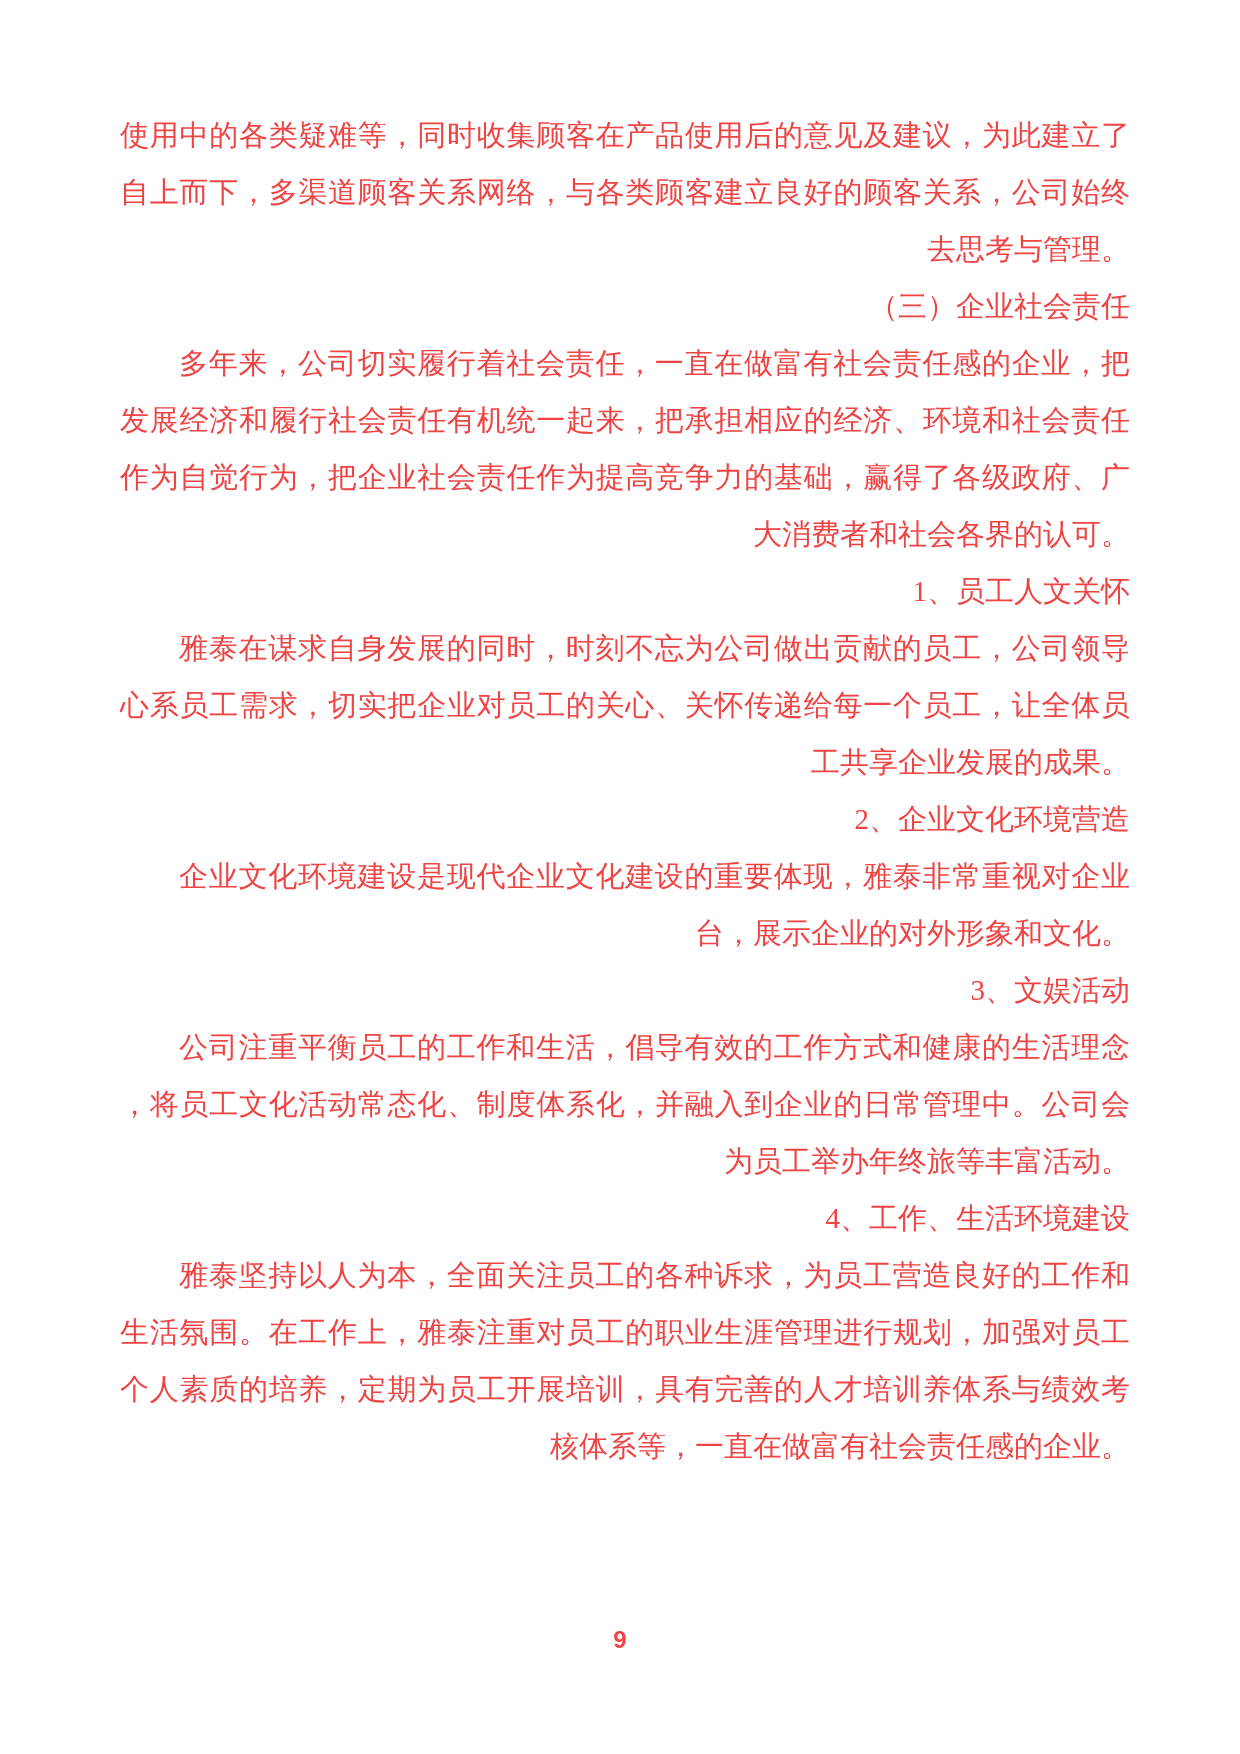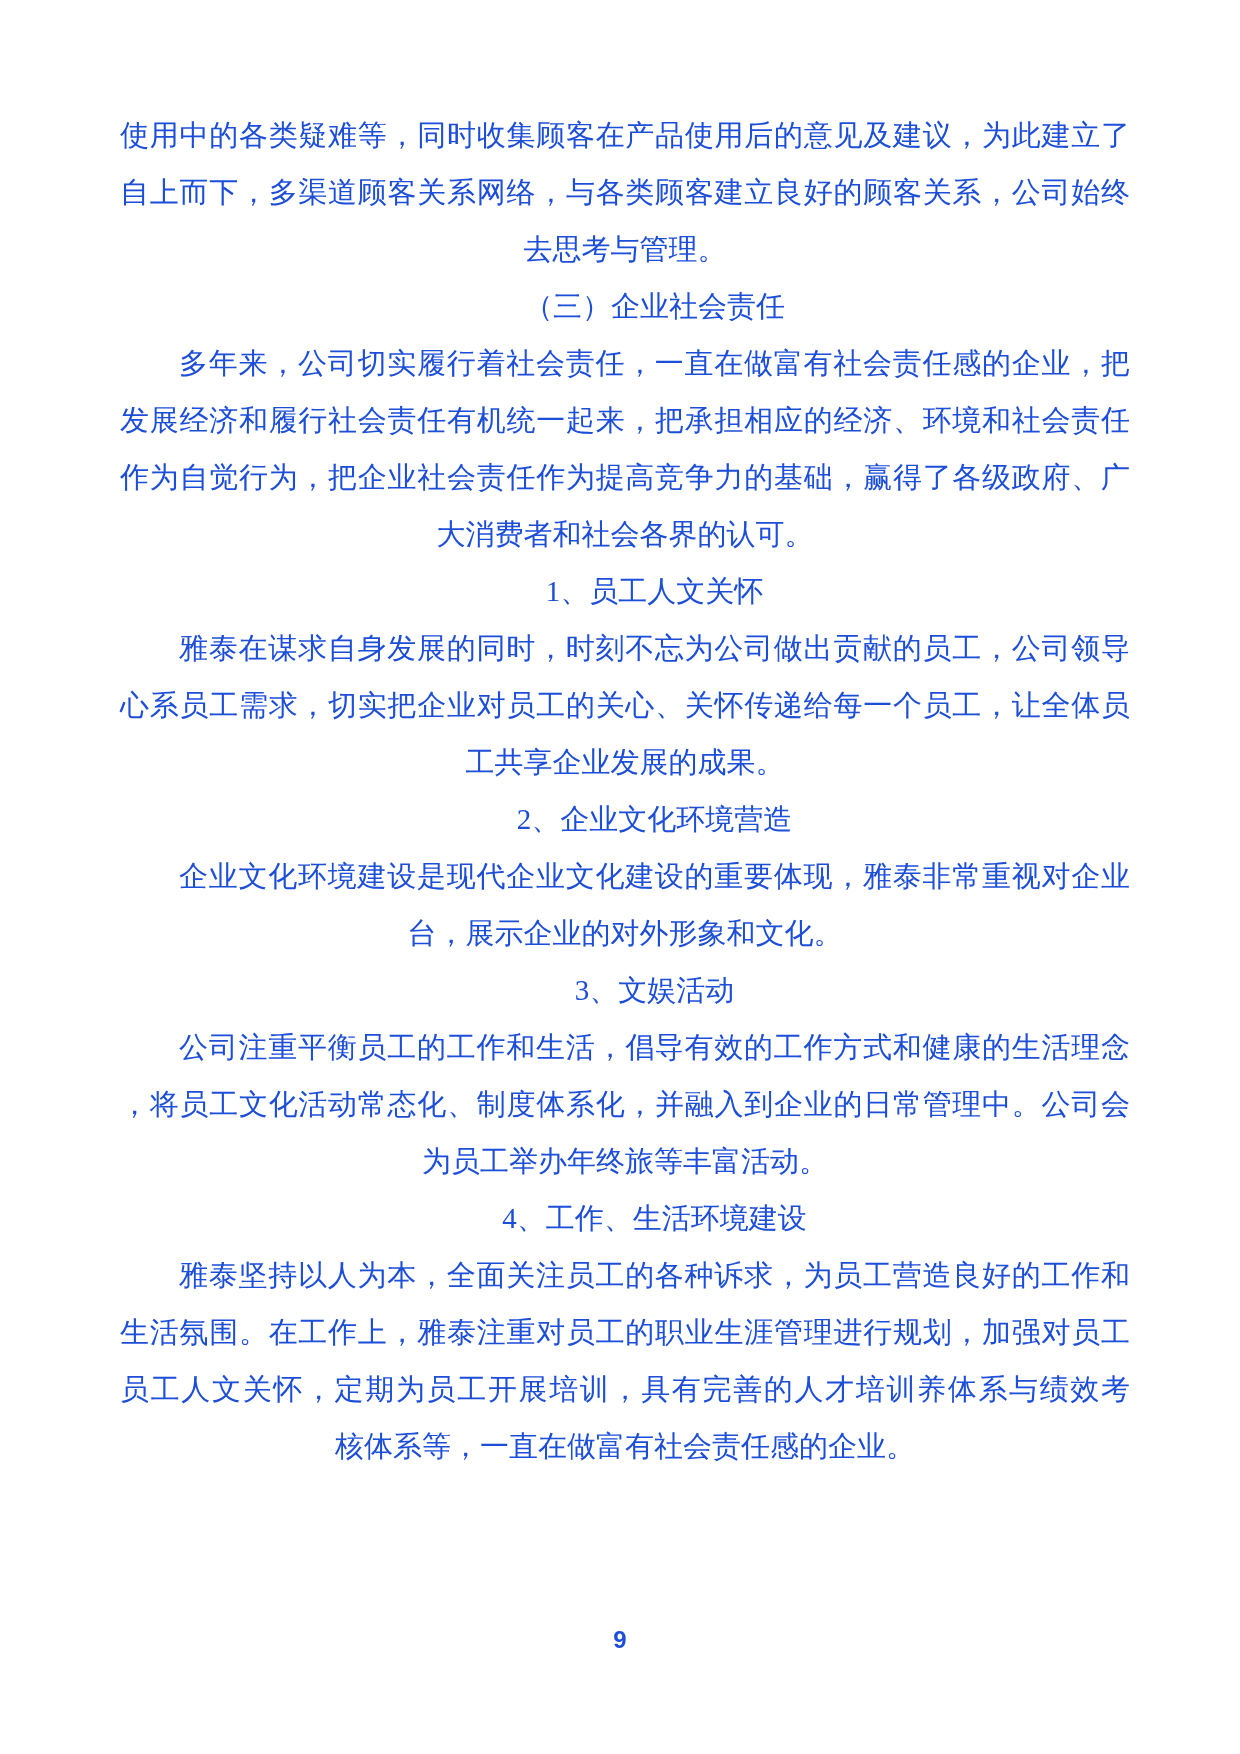--- a/index.html
+++ b/index.html
@@ -7,34 +7,34 @@
     padding: 0;
     background: #ffffff;
   }
   .page {
     position: relative;
     width: 1240px;
     height: 1754px;
     background: #ffffff;
     overflow: hidden;
     font-family: "Liberation Serif", "DejaVu Serif", serif;
-    color: #1d4ed8;
+    color: #ef4444;
   }
   .body-text {
     position: absolute;
     left: 120px;
     top: 107px;
     width: 1010px;
   }
   .line {
     height: 57px;
     line-height: 57px;
     font-size: 29px;
     white-space: nowrap;
-    text-align: center;
+    text-align: right;
   }
   
   .line.full {
     white-space: normal;
     text-align: justify;
     text-align-last: justify;
     text-justify: inter-character;
   }
   
   .line.indent {
@@ -88,21 +88,21 @@
     <div class="line indent">3、文娱活动</div>
 
     <div class="line full indent">公司注重平衡员工的工作和生活，倡导有效的工作方式和健康的生活理念</div>
     <div class="line full">，将员工文化活动常态化、制度体系化，并融入到企业的日常管理中。公司会</div>
     <div class="line">为员工举办年终旅等丰富活动。</div>
 
     <div class="line indent">4、工作、生活环境建设</div>
 
     <div class="line full indent">雅泰坚持以人为本，全面关注员工的各种诉求，为员工营造良好的工作和</div>
     <div class="line full">生活氛围。在工作上，雅泰注重对员工的职业生涯管理进行规划，加强对员工</div>
-    <div class="line full">员工人文关怀，定期为员工开展培训，具有完善的人才培训养体系与绩效考</div>
+    <div class="line full">个人素质的培养，定期为员工开展培训，具有完善的人才培训养体系与绩效考</div>
     <div class="line">核体系等，一直在做富有社会责任感的企业。</div>
 
   </div>
 
   <div class="footer">
     <span class="page-number">9</span>
   </div>
 </div>
 
 </body></html>

